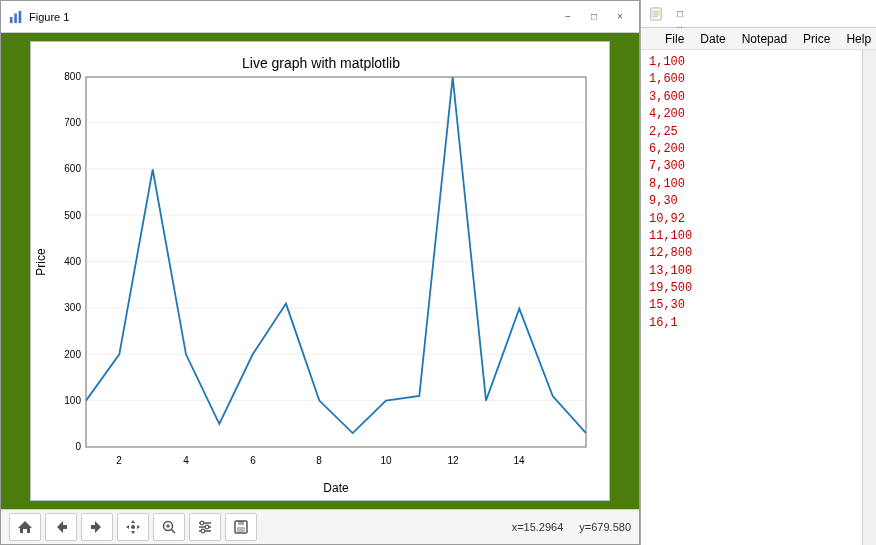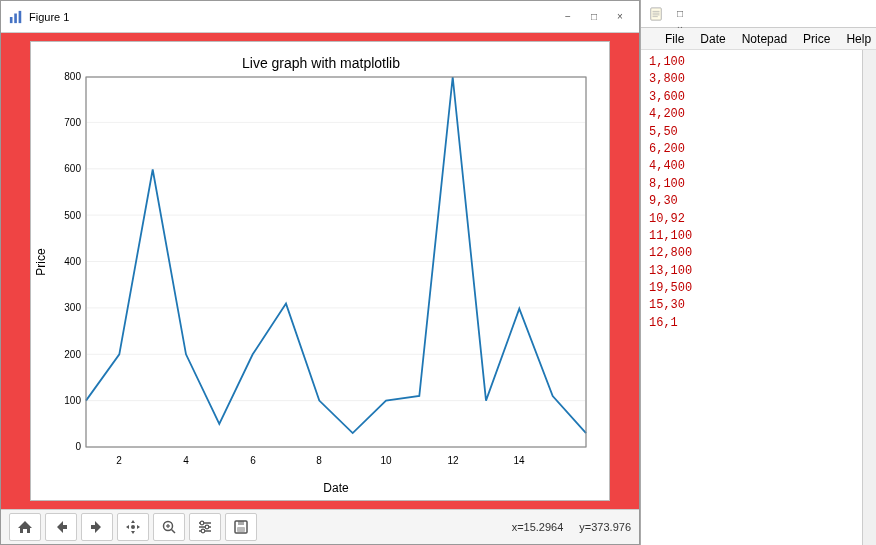--- a/index.html
+++ b/index.html
@@ -58,21 +58,21 @@
       justify-content: center;
       font-size: 10px;
       cursor: pointer;
       color: #555;
       border: none;
       background: transparent;
     }
 
     #figure-canvas-area {
       flex: 1;
-      background: #ef4444;
+      background: #4d7c0f;
       display: flex;
       align-items: flex-start;
       justify-content: center;
       padding: 8px;
     }
 
     #figure-toolbar {
       height: 38px;
       background: #f5f5f5;
       border-top: 1px solid #ccc;
@@ -308,21 +308,21 @@
     <button class="toolbar-btn" title="Save">
       <svg width="16" height="16" viewBox="0 0 16 16">
         <rect x="2" y="2" width="12" height="12" rx="1" fill="none" stroke="#555" stroke-width="1.5"></rect>
         <rect x="5" y="2" width="6" height="4" fill="#555" opacity="0.5"></rect>
         <rect x="4" y="8" width="8" height="5" rx="1" fill="#555" opacity="0.4"></rect>
       </svg>
     </button>
 
     <div id="figure-status">
       <span>x=15.2964</span>
-      <span>y=373.976</span>
+      <span>y=679.580</span>
     </div>
   </div>
 </div>
 
 <div id="notepad-window">
   <div id="notepad-titlebar">
 
     <svg class="np-icon" viewBox="0 0 16 16">
       <rect x="2" y="1" width="12" height="14" rx="1" fill="#fffbe6" stroke="#aaa" stroke-width="1"></rect>
       <line x1="4" y1="5" x2="12" y2="5" stroke="#aaa" stroke-width="0.8"></line>
@@ -340,26 +340,26 @@
   <div id="notepad-menubar">
     <span class="np-menu-item">File</span>
     <span class="np-menu-item">Date</span>
     <span class="np-menu-item">Notepad</span>
     <span class="np-menu-item">Price</span>
     <span class="np-menu-item">Help</span>
   </div>
 
   <div class="np-content-wrapper">
     <div id="notepad-content"><span class="data-line">1,100
-</span><span class="data-line">3,800
+</span><span class="data-line">1,600
 </span><span class="data-line">3,600
 </span><span class="data-line">4,200
-</span><span class="data-line">5,50
+</span><span class="data-line">2,25
 </span><span class="data-line">6,200
-</span><span class="data-line">4,400
+</span><span class="data-line">7,300
 </span><span class="data-line">8,100
 </span><span class="data-line">9,30
 </span><span class="data-line">10,92
 </span><span class="data-line">11,100
 </span><span class="data-line">12,800
 </span><span class="data-line">13,100
 </span><span class="data-line">19,500
 </span><span class="data-line">15,30
 </span><span class="data-line">16,1
 </span></div>

